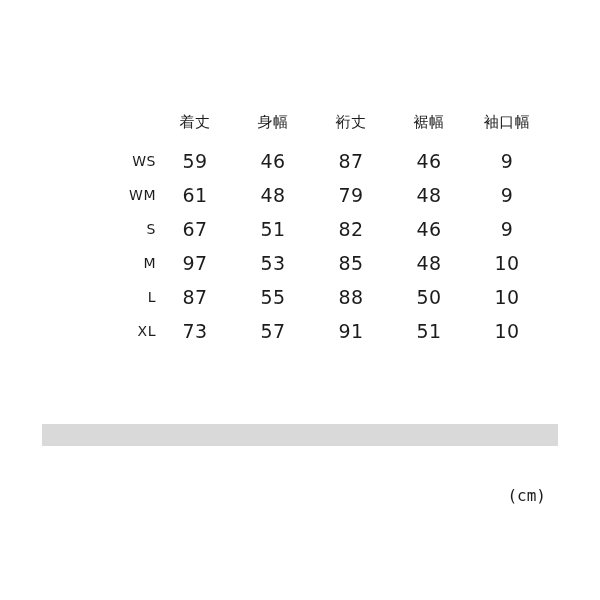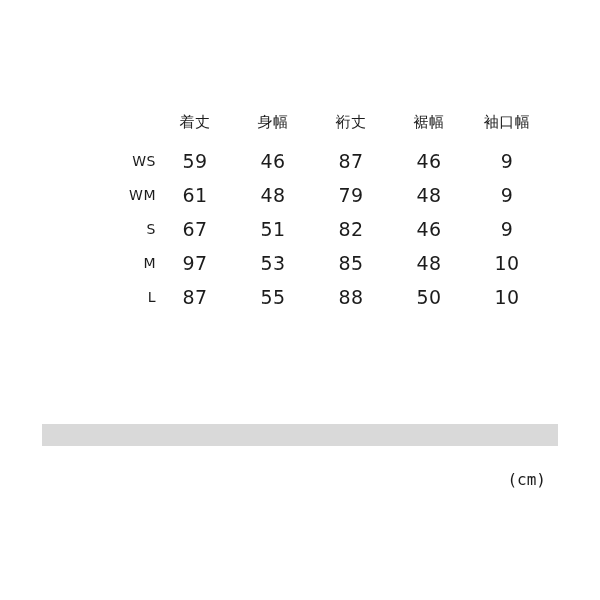--- a/index.html
+++ b/index.html
@@ -58,21 +58,21 @@
     position: absolute;
     left: 42px;
     top: 424px;
     width: 516px;
     height: 22px;
     background: #d9d9d9;
   }
   .unit-note {
     position: absolute;
     left: 0;
-    top: 470px;
+    top: 486px;
     width: 546px;
     text-align: right;
     font-size: 16px;
     color: #1c1c1c;
     font-family: "DejaVu Sans Mono", monospace;
   }
   .edge-left {
     position: absolute;
     left: 0;
     top: 0;
@@ -147,20 +147,28 @@
         <td>10</td>
       </tr>
       <tr>
         <th>L</th>
         <td>87</td>
         <td>55</td>
         <td>88</td>
         <td>50</td>
         <td>10</td>
       </tr>
+      <tr>
+        <th>XL</th>
+        <td>73</td>
+        <td>57</td>
+        <td>91</td>
+        <td>51</td>
+        <td>10</td>
+      </tr>
     </tbody>
   </table>
 
   <div class="band"></div>
 
   <div class="unit-note">(cm)</div>
 
   <div class="edge-left"></div>
   <div class="edge-right"></div>
 </div>

